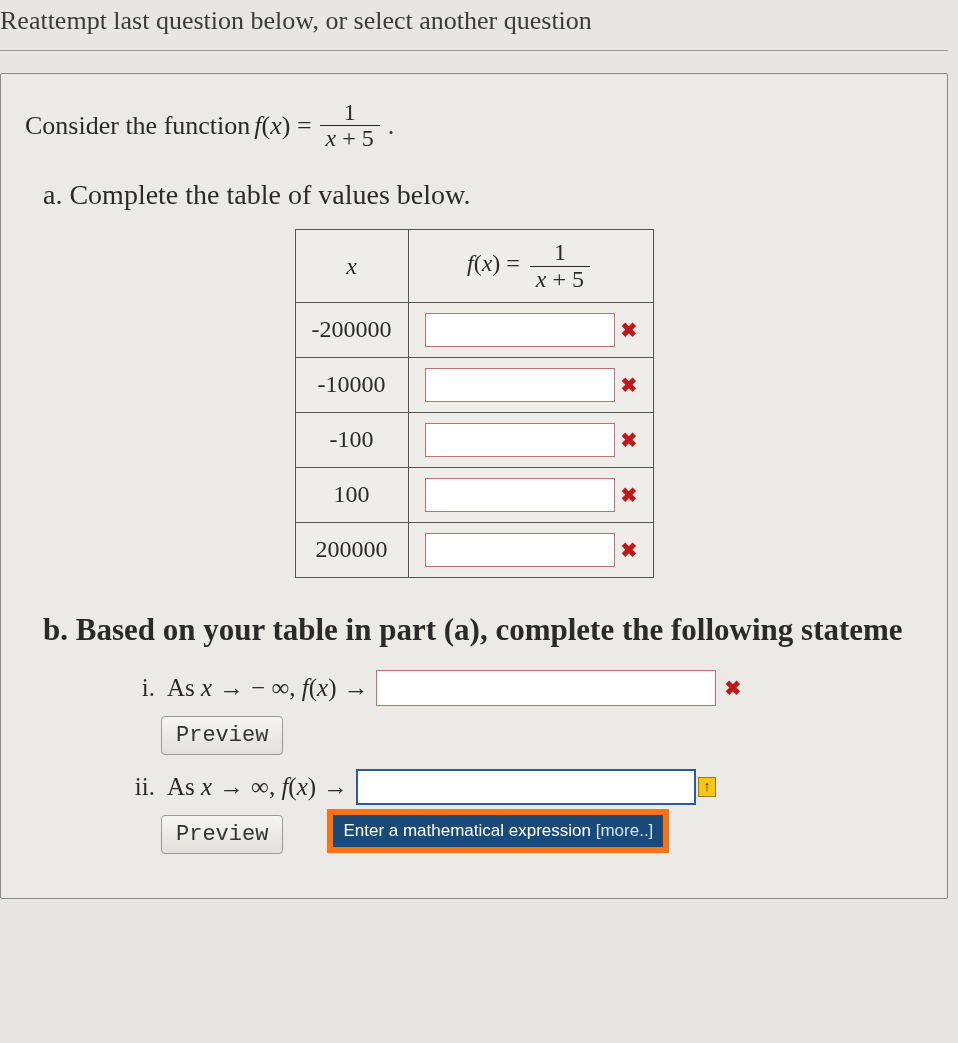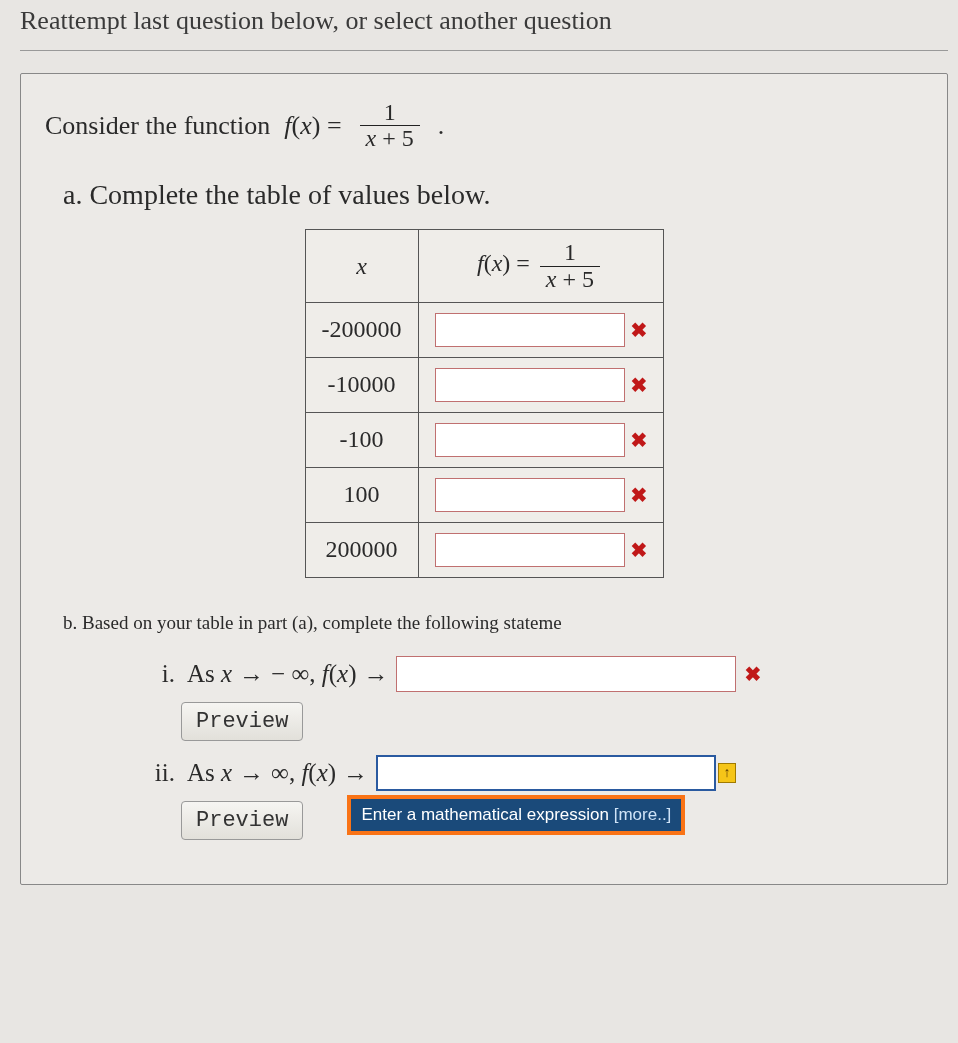--- a/index.html
+++ b/index.html
@@ -9,41 +9,40 @@
     font-family: Georgia, 'Times New Roman', serif;
     background: #e8e6e3;
     color: #2a2a2a;
     width: 958px;
     height: 1043px;
     overflow: hidden;
     font-size: 22px;
   }
   .page {
     padding: 0 10px 20px 0;
-    margin-left: 20px;
   }
   .instruction {
     font-size: 26px;
     color: #3a3a3a;
     padding: 6px 0 14px 0;
     border-bottom: 1px solid #999;
   }
   .question-box {
     margin-top: 22px;
     border: 1px solid #888;
     border-radius: 2px;
     padding: 26px 24px 30px 24px;
     background: #eceae7;
   }
   .prompt-line {
     font-size: 26px;
     display: flex;
     align-items: center;
     flex-wrap: wrap;
-    gap: 14px;
+    gap: 4px;
     margin-bottom: 28px;
   }
   .math-var { font-style: italic; font-family: 'Times New Roman', serif; }
   .frac {
     display: inline-flex;
     flex-direction: column;
     align-items: center;
     vertical-align: middle;
     font-size: 24px;
     line-height: 1.05;
@@ -88,22 +87,23 @@
     padding: 2px 6px;
   }
   .wrong-mark {
     color: #c01818;
     font-weight: bold;
     font-size: 20px;
     width: 16px;
     display:inline-block;
   }
   .part-b {
-    font-size: 19px;
+    font-size: 31px;
     margin: 0 0 22px 18px;
+    font-weight: bold;
   }
   .sub-list {
     margin-left: 100px;
     font-size: 25px;
   }
   .sub-row {
     display:flex;
     align-items:center;
     gap:8px;
     margin-bottom: 6px;
@@ -155,21 +155,21 @@
     position: relative;
     margin-left: 44px;
     margin-top: -2px;
   }
   .tooltip-box {
     background: #1a4a7a;
     color: #fff;
     font-family: Arial, sans-serif;
     font-size: 17px;
     padding: 6px 10px;
-    border: 4px solid #f97316;
+    border: 6px solid #f97316;
     display:inline-block;
   }
   .tooltip-box .more {
     color: #cfe3f7;
   }
   .arrow { font-family: Arial, sans-serif; }
 </style>
 </head>
 <body>
 <div class="page">

